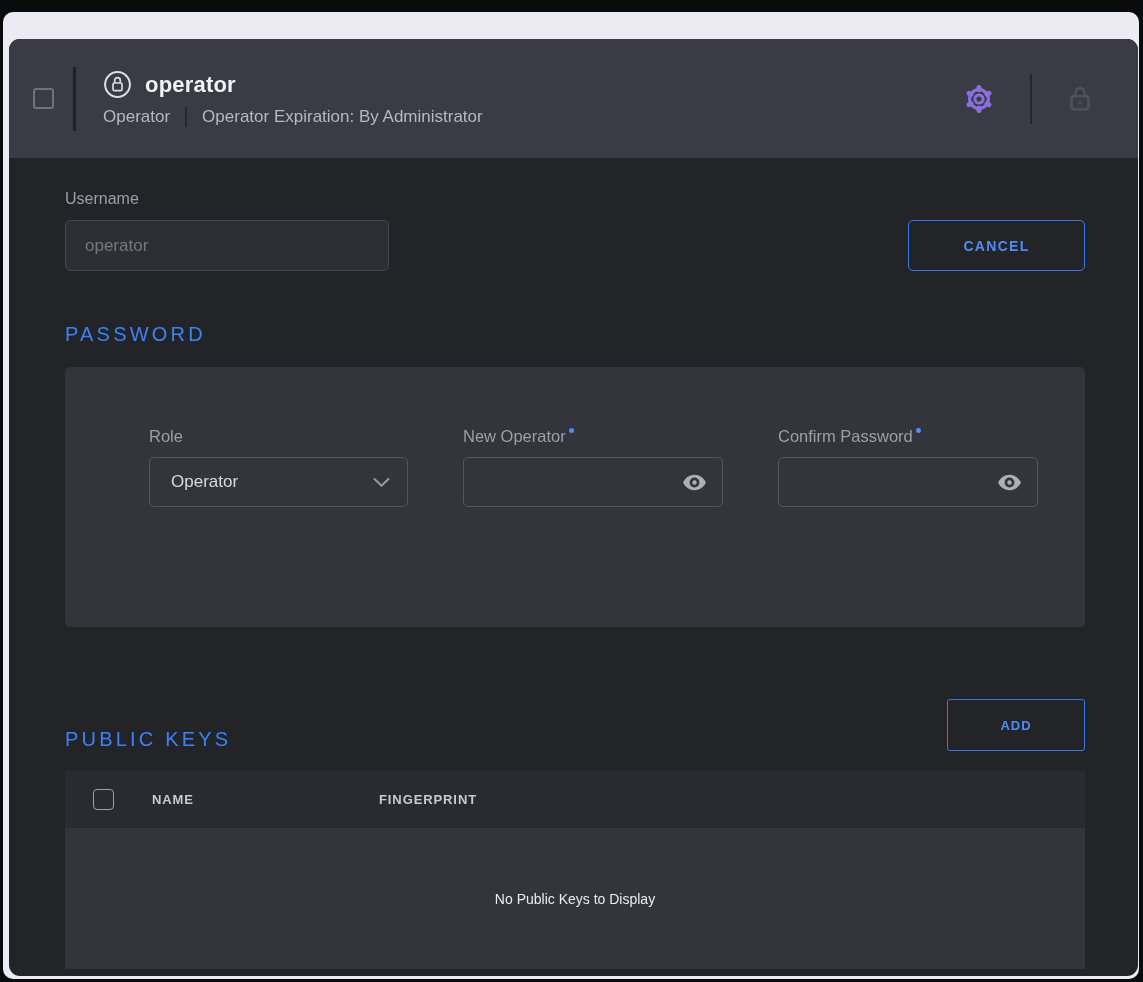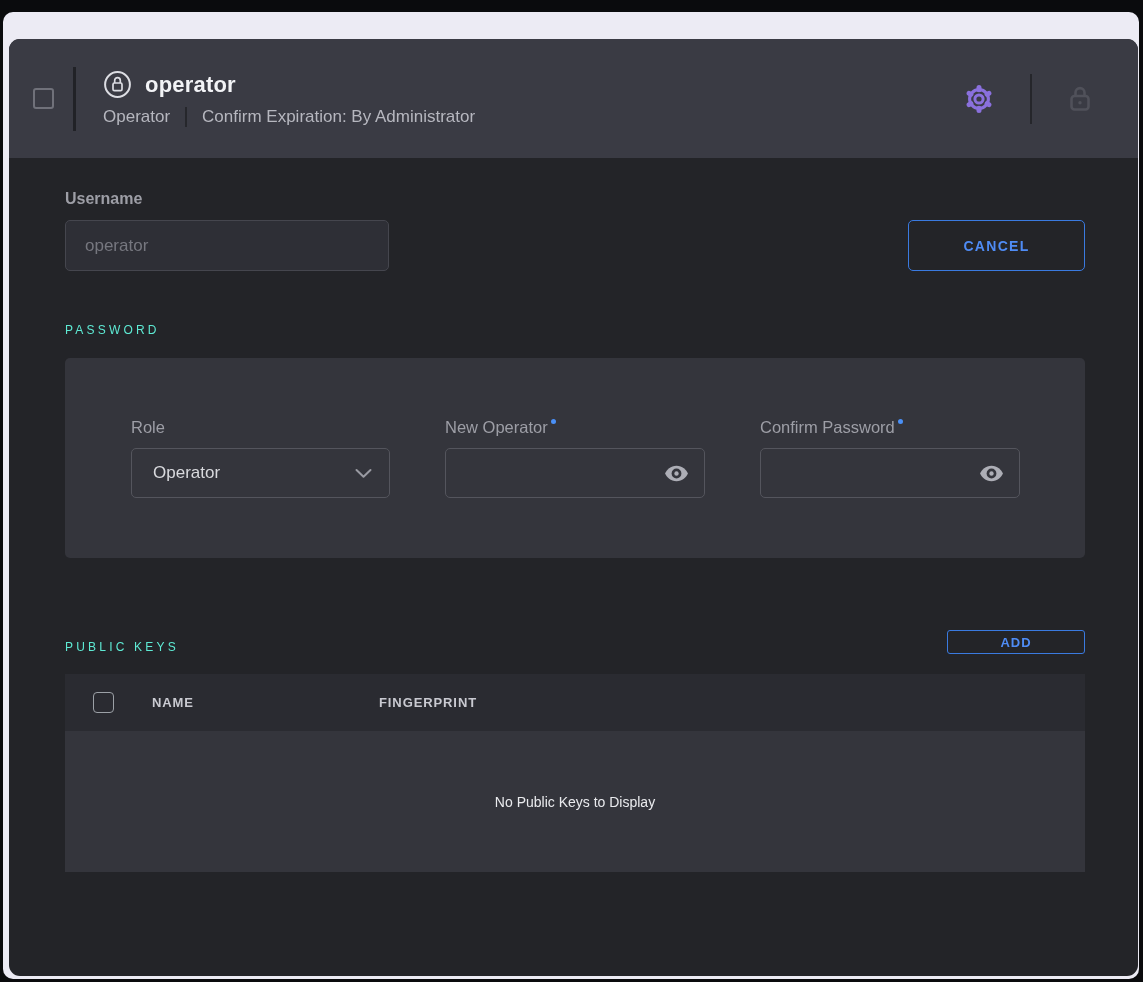--- a/index.html
+++ b/index.html
@@ -35,42 +35,42 @@
   .hdr-title { color:#F2F3F6; font-size:22px; font-weight:600; letter-spacing:.2px; }
   .hdr-subrow { display:flex; align-items:center; margin-top:8px; color:#B6B7BF; font-size:17px; }
   .hdr-subsep { width:2px; height:20px; background:#26272C; margin:0 15px; }
   .hdr-right { margin-left:auto; display:flex; align-items:center; padding-right:41px; }
   .hdr-rvline { width:2px; height:50px; background:#25262B; margin:0 31px; }
   .icon-btn { background:none; border:none; padding:0; cursor:pointer; display:flex; align-items:center; }
 
   
   .content { padding:0 53px 0 56px; }
   .field-label { color:#9D9EA6; font-size:16px; }
-  .username-label { margin-top:32px;font-weight:bold; }
+  .username-label { margin-top:32px; }
   .top-row { display:flex; align-items:flex-start; margin-top:12px; }
   .username-input {
     width:324px; height:51px; background:#2E2F36; border:1px solid #45464E;
     border-radius:5px; color:#76777F; font-size:17px; padding:0 19px;
     font-family:inherit; outline:none;
   }
   .btns { margin-left:auto; display:flex; }
   .btn {
     height:51px; width:177px; border-radius:5px; background:transparent;
     font-size:14px; font-weight:700; letter-spacing:1.3px; cursor:pointer;
     font-family:inherit;
   }
   .btn-cancel { border:1px solid #3A7AE0; color:#4F8CF5; }
   .btn-apply  { border:1px solid #3F4048; color:#565760; }
 
-  .section-title { color:#5eead4; font-size:12px; letter-spacing:3.2px; }
+  .section-title { color:#3b82f6; font-size:20px; letter-spacing:3.2px; }
   .pw-title { margin-top:52px; }
 
   .card {
-    margin-top:21px; height:200px; background:#34353C; border-radius:5px;
-    padding:60px 66px 0 66px; display:flex; gap:55px;
+    margin-top:21px; height:260px; background:#34353C; border-radius:5px;
+    padding:60px 66px 0 84px; display:flex; gap:55px;
   }
   .fld { display:flex; flex-direction:column; }
   .fld .field-label { font-size:16.5px; }
   .req-dot {
     display:inline-block; width:5px; height:5px; border-radius:50%;
     background:#4A90F7; margin-left:3px; vertical-align:9px;
   }
   .ctrl {
     margin-top:11px; height:50px; border:1px solid #54555D; border-radius:5px;
     background:transparent; display:flex; align-items:center;
@@ -79,21 +79,21 @@
   .select-value { color:#D9DADE; font-size:17px; }
   .ctrl-pw { width:260px; padding:0 13px 0 14px; }
   .pw-input {
     flex:1 1 auto; min-width:0; background:transparent; border:none; outline:none;
     color:#D9DADE; font-size:17px; font-family:inherit; height:100%;
   }
   .eye-btn { background:none; border:none; padding:0 2px; cursor:pointer; display:flex; align-items:center; }
 
   .pk-row { margin-top:72px; display:flex; align-items:flex-end; }
   .btn-add {
-    margin-left:auto; width:138px; height:24px; border:1px solid #3A7AE0;
+    margin-left:auto; width:138px; height:52px; border:1px solid #3A7AE0;
     border-radius:3px; background:transparent; color:#4F8CF5;
     font-size:13px; font-weight:700; letter-spacing:1px; cursor:pointer; font-family:inherit;
   }
 
   .pk-table { margin-top:20px; }
   .pk-thead {
     height:57px; background:#2A2B31; display:flex; align-items:center;
   }
   .tbl-checkbox {
     width:21px; height:21px; border:1.5px solid #9BA0A6; border-radius:4px;
@@ -124,21 +124,21 @@
             <circle cx="14.5" cy="14.5" r="12.4" fill="none" stroke="#DCDDE3" stroke-width="2"></circle>
             <rect x="10" y="13" width="9" height="7.6" rx="1.4" fill="none" stroke="#DCDDE3" stroke-width="1.7"></rect>
             <path d="M11.7 13 v-2.6 a2.8 2.8 0 0 1 5.6 0 V13" fill="none" stroke="#DCDDE3" stroke-width="1.7"></path>
           </svg>
         </span>
         <span class="hdr-title">operator</span>
       </div>
       <div class="hdr-subrow">
         <span>Operator</span>
         <span class="hdr-subsep"></span>
-        <span>Confirm Expiration: By Administrator</span>
+        <span>Operator Expiration: By Administrator</span>
       </div>
     </div>
 
     <div class="hdr-right">
       <button class="icon-btn">
         <span style="display:flex;">
           <svg width="40" height="40" viewBox="0 0 40 40">
             <g stroke="#8A70DD" fill="none" stroke-linecap="round">
               <circle cx="20" cy="20" r="9.4" stroke-width="3.1"></circle>
               <circle cx="20" cy="20" r="4.1" stroke-width="3"></circle>

